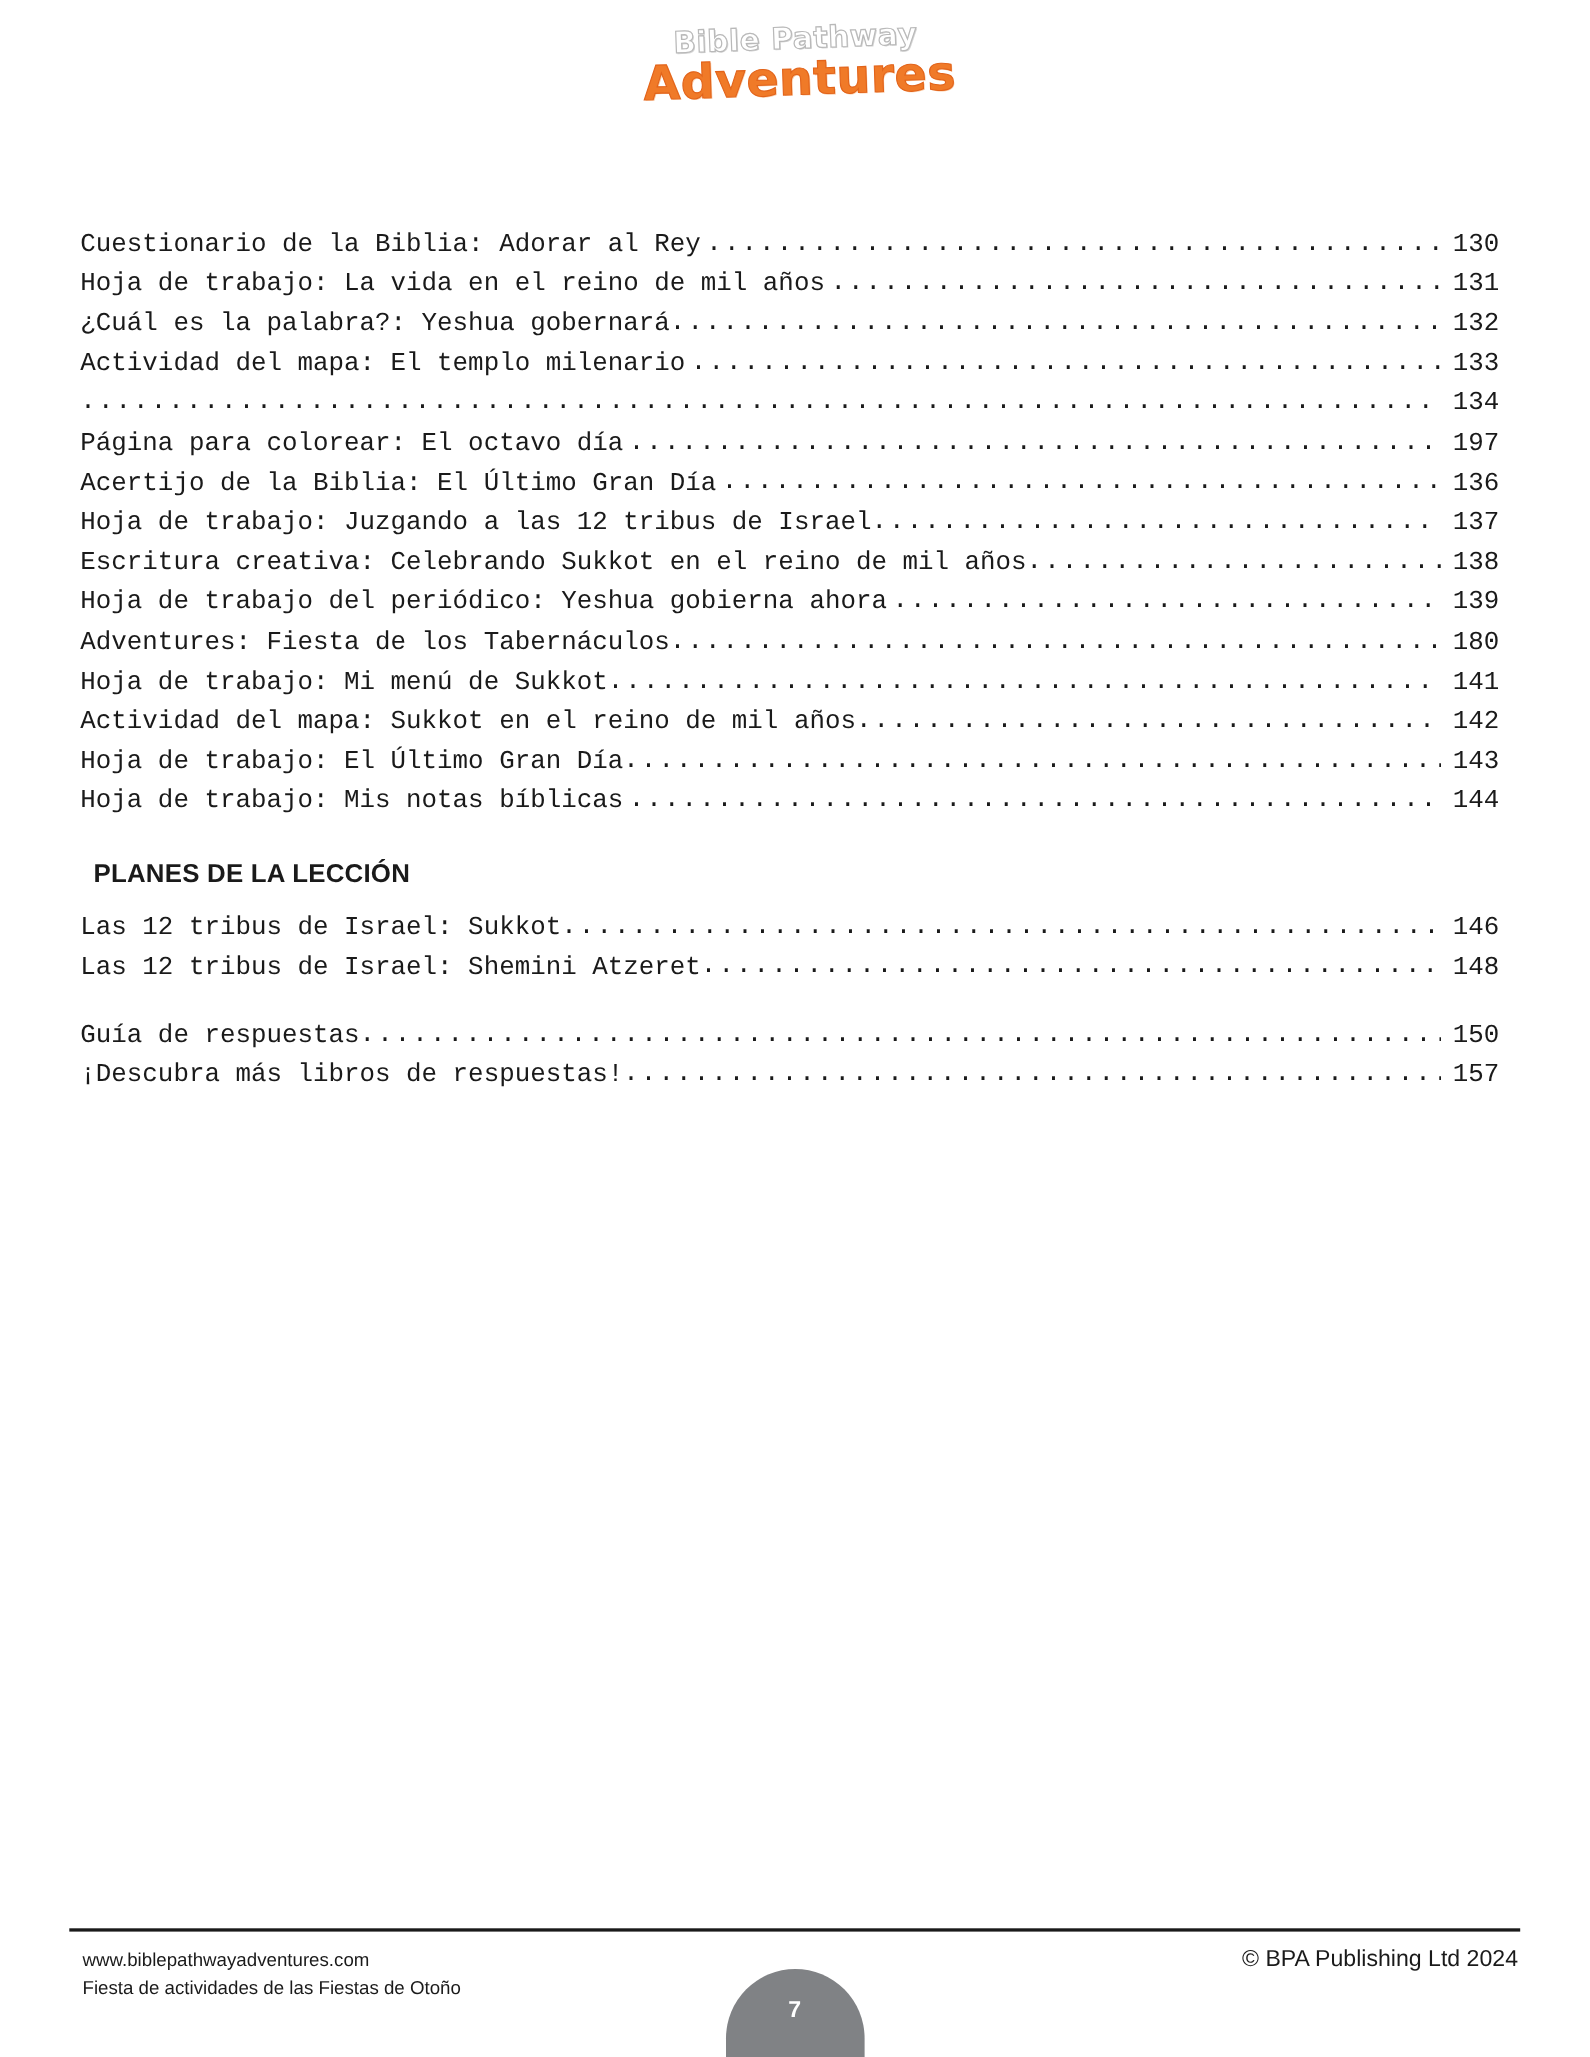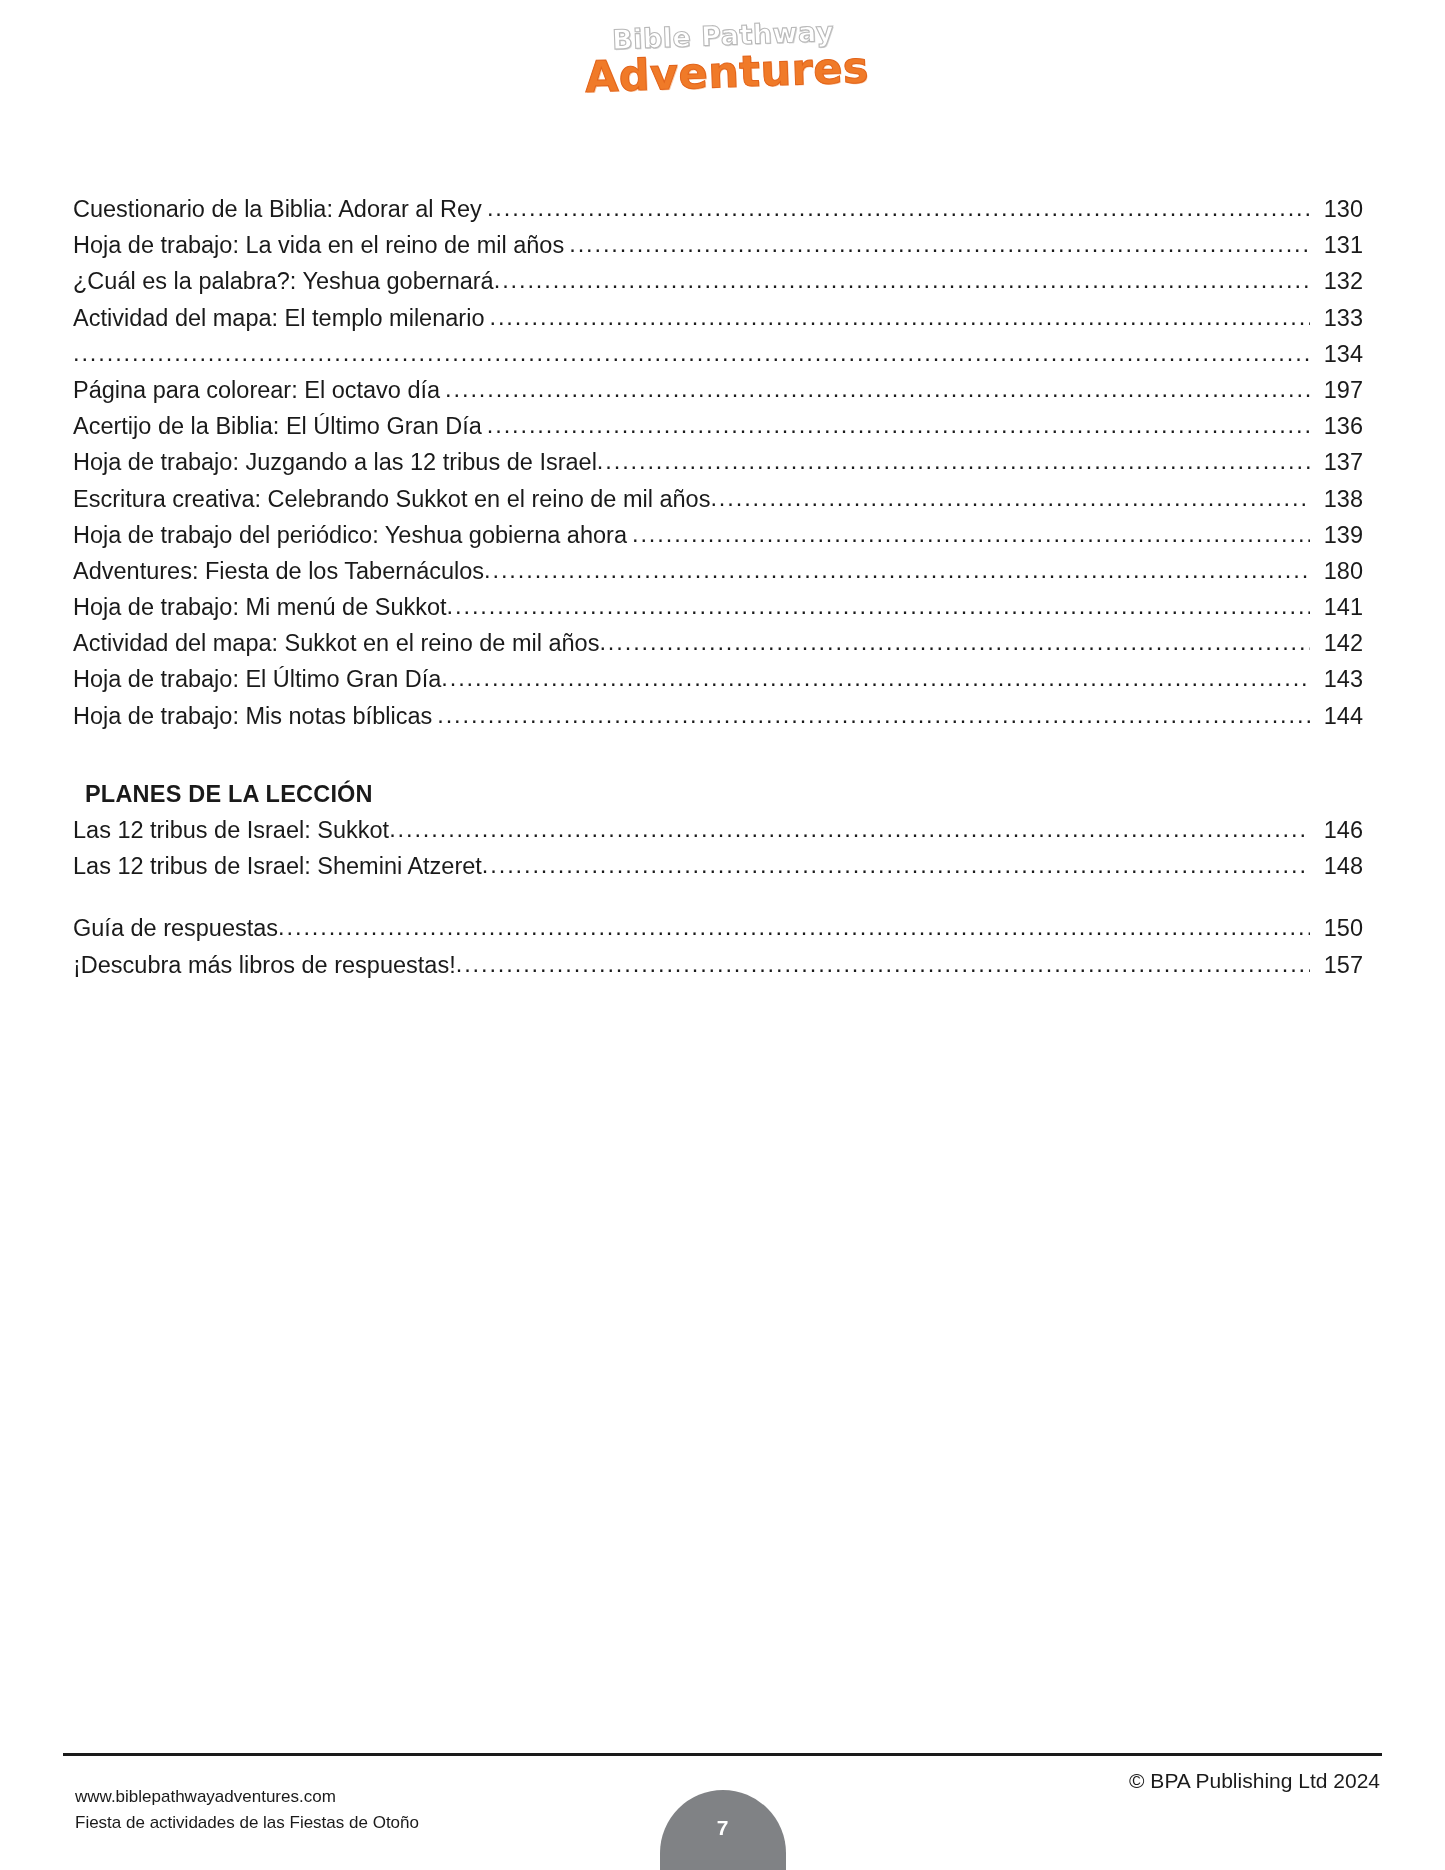--- a/index.html
+++ b/index.html
@@ -60,27 +60,27 @@
 
   
   .toc {
     position: absolute;
     left: 73px;
     top: 198px;
     width: 1290px;
   }
   .toc-entry {
     display: flex;
-    align-items: flex-start;
+    align-items: flex-end;
     font-size: 23.5px;
     color: #1a1a1a;
     line-height: 1.0;
     height: 36.2px;
     white-space: nowrap;
-    font-family: Liberation Sans, sans-serif;
+    font-family: Liberation Mono, monospace;
   }
   .toc-title {
     flex: 0 0 auto;
   }
   .toc-gap {
     flex: 0 0 auto;
     width: 5px;
   }
   .toc-dots {
     flex: 1 1 auto;
@@ -126,21 +126,21 @@
   .footer {
     position: absolute;
     left: 63px;
     right: 63px;
     top: 1762px;
     height: 70px;
   }
   .footer-left {
     position: absolute;
     left: 12px;
-    top: 22px;
+    top: 7px;
     font-size: 17px;
     line-height: 1.5;
     color: #1a1a1a;
   }
   .footer-right {
     position: absolute;
     right: 2px;
     top: 7px;
     font-size: 21px;
     color: #1a1a1a;

